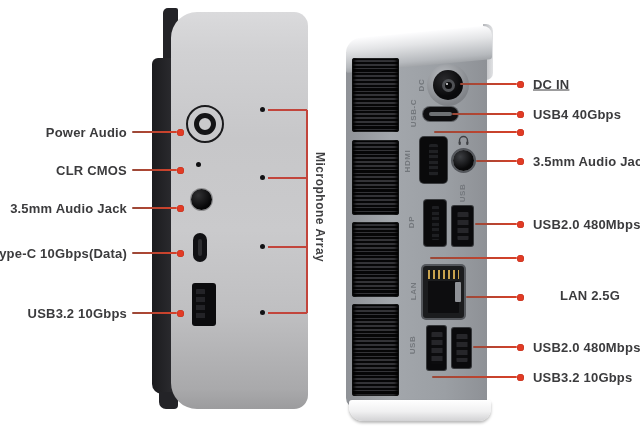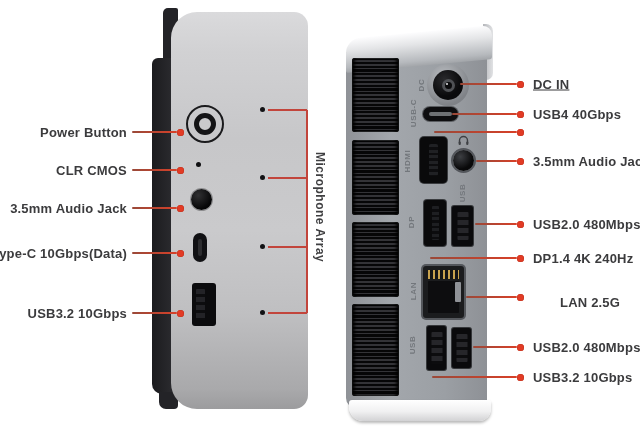--- a/index.html
+++ b/index.html
@@ -121,21 +121,21 @@
   <div class="mic-dot" style="left:260px; top:175px;"></div>
   <div class="mic-dot" style="left:260px; top:244px;"></div>
   <div class="mic-dot" style="left:260px; top:310px;"></div>
   <div class="mic-line-v"></div>
   <div class="mic-line-h" style="top:109px;"></div>
   <div class="mic-line-h" style="top:177px;"></div>
   <div class="mic-line-h" style="top:246px;"></div>
   <div class="mic-line-h" style="top:312px;"></div>
   <div class="mic-array-label">Microphone Array</div>
 
-  <div class="callout-label left" style="top:132px;">Power Button</div>
+  <div class="callout-label left" style="top:132px;">Power Audio</div>
   <div class="callout-line" style="left:132px; top:131px; width:45px;"></div>
   <div class="callout-dot" style="left:177px; top:128.5px;"></div>
 
   <div class="callout-label left" style="top:170px;">CLR CMOS</div>
   <div class="callout-line" style="left:132px; top:169px; width:45px;"></div>
   <div class="callout-dot" style="left:177px; top:166.5px;"></div>
 
   <div class="callout-label left" style="top:208px;">3.5mm Audio Jack</div>
   <div class="callout-line" style="left:132px; top:207px; width:45px;"></div>
   <div class="callout-dot" style="left:177px; top:204.5px;"></div>
@@ -217,25 +217,24 @@
   <div class="callout-line" style="left:476px; top:160px; width:41px;"></div>
   <div class="callout-dot" style="left:517px; top:157.5px;"></div>
   <div class="callout-label right" style="top:161px;">3.5mm Audio Jack</div>
 
   <div class="callout-line" style="left:475px; top:223px; width:42px;"></div>
   <div class="callout-dot" style="left:517px; top:220.5px;"></div>
   <div class="callout-label right" style="top:224px;">USB2.0 480Mbps</div>
 
   <div class="callout-line" style="left:430px; top:257px; width:87px;"></div>
   <div class="callout-dot" style="left:517px; top:254.5px;"></div>
-  <div class="callout-label right" style="top:258px;">DP1.4 4K 240Hz</div>
 
   <div class="callout-line" style="left:466px; top:296px; width:51px;"></div>
   <div class="callout-dot" style="left:517px; top:293.5px;"></div>
-  <div class="callout-label right" style="top:302px;padding-left:27px;">LAN 2.5G</div>
+  <div class="callout-label right" style="top:295px;padding-left:27px;">LAN 2.5G</div>
 
   <div class="callout-line" style="left:473px; top:346px; width:44px;"></div>
   <div class="callout-dot" style="left:517px; top:343.5px;"></div>
   <div class="callout-label right" style="top:347px;">USB2.0 480Mbps</div>
 
   <div class="callout-line" style="left:432px; top:376px; width:85px;"></div>
   <div class="callout-dot" style="left:517px; top:373.5px;"></div>
   <div class="callout-label right" style="top:377px;">USB3.2 10Gbps</div>
 
 </div>

